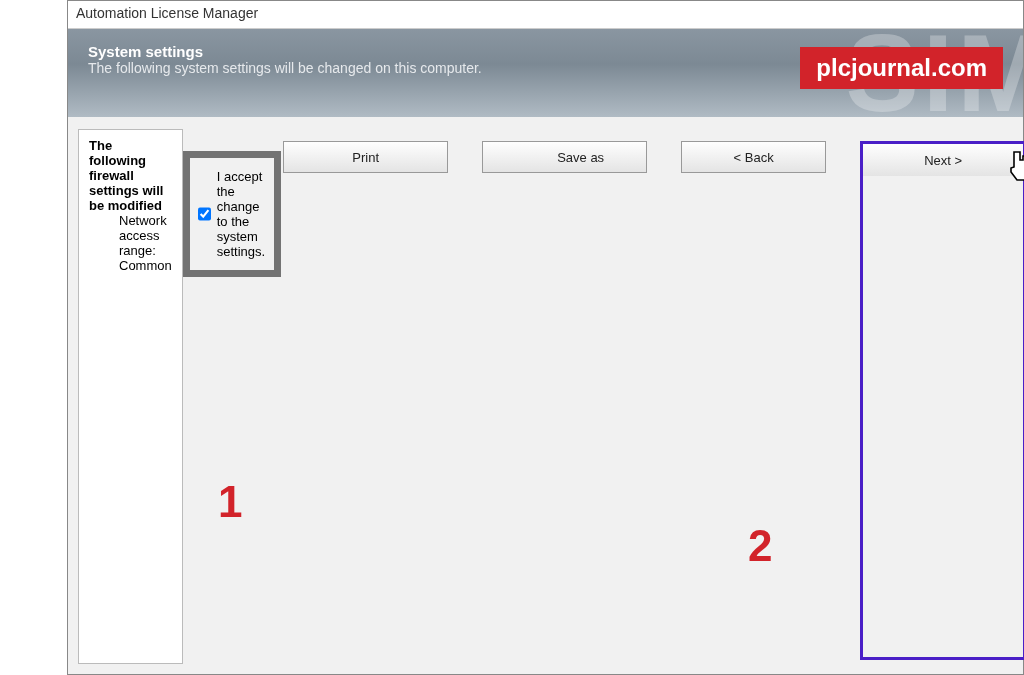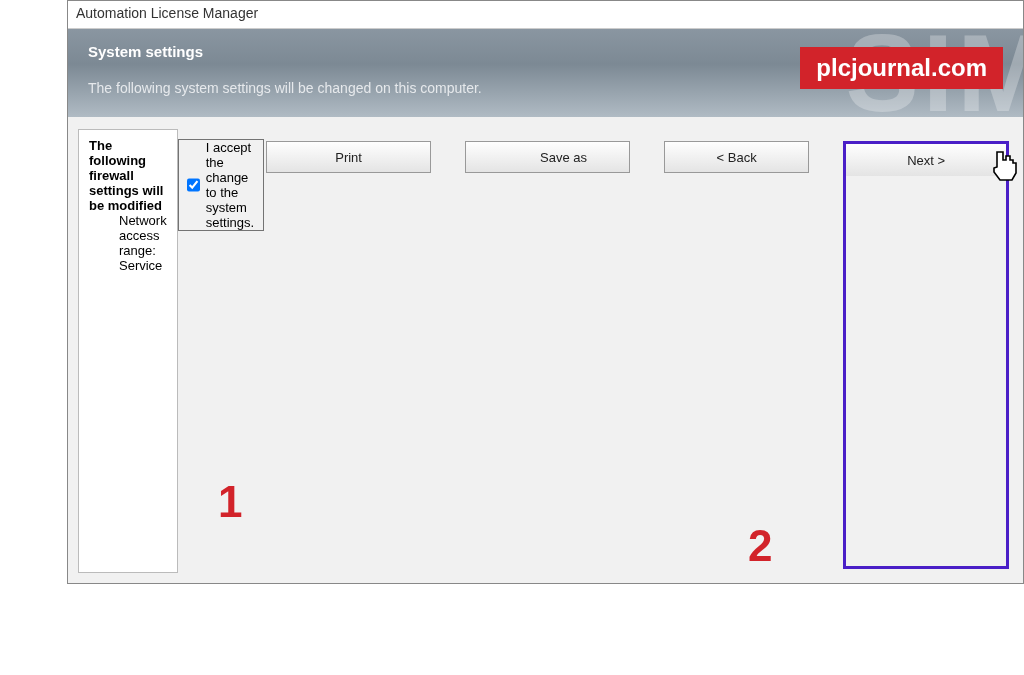--- a/index.html
+++ b/index.html
@@ -3,21 +3,21 @@
 <meta charset="utf-8">
 <style>
   * { box-sizing: border-box; margin: 0; padding: 0; font-family: "Segoe UI", Tahoma, sans-serif; }
   body { background: #fff; width: 1024px; height: 675px; overflow: hidden; position: relative; }
 
   .window {
     position: absolute;
     left: 67px;
     top: 0;
     width: 957px;
-    height: 584px;
+    height: 675px;
     border: 1px solid #888;
     background: #fff;
     display: flex;
     flex-direction: column;
   }
   .titlebar {
     height: 28px;
     background: #fff;
     border-bottom: 1px solid #ccc;
     padding: 4px 8px;
@@ -35,21 +35,21 @@
   .header-banner .watermark {
     position: absolute;
     right: -30px;
     top: -20px;
     font-size: 110px;
     font-weight: 800;
     letter-spacing: 4px;
     color: rgba(255,255,255,0.28);
     font-family: Arial, sans-serif;
   }
-  .header-title { font-weight: 600; font-size: 15px; margin-bottom: 20px; }
+  .header-title { font-weight: 600; font-size: 15px; margin-bottom: 0; }
   .header-sub   { font-size: 14px; color: #e6e9ec; }
 
   .watermark-badge {
     position: absolute;
     top: 46px;
     right: 20px;
     background: #d2232a;
     color: #fff;
     font-weight: 700;
     font-size: 24px;
@@ -90,26 +90,26 @@
     position: absolute;
     left: 680px;
     top: 520px;
     color: #d2232a;
     font-weight: 800;
     font-size: 44px;
     font-family: Arial, sans-serif;
   }
 
   .accept-row {
-    margin-top: 10px;
+    margin-top: 22px;
     display: inline-flex;
     align-items: center;
     font-size: 13px;
-    border: 1px solid #737373;
-    padding: 0 8px;
+    border: 7px solid #737373;
+    padding: 11px 8px;
   }
   .accept-row input { width:14px; height:14px; margin-right:6px; }
 
   .button-row {
     display: flex;
     gap: 34px;
     padding: 12px 2px 4px 2px;
     justify-content: flex-start;
   }
   .btn {
@@ -148,21 +148,21 @@
     <div class="watermark">SIM</div>
     <div class="header-title">System settings</div>
     <div class="header-sub">The following system settings will be changed on this computer.</div>
   </div>
 
   <div class="watermark-badge">plcjournal.com</div>
 
   <div class="content-area">
     <div class="info-box">
       <div class="heading">The following firewall settings will be modified</div>
-      <div class="line indent1">Network access range: Service</div>
+      <div class="line indent1">Network access range: Common</div>
     </div>
 
     <div>
       <label class="accept-row">
         <input type="checkbox" checked="" style="">
         <span>I accept the change to the system settings.</span>
       </label>
     </div>
 
     <div class="button-row">

